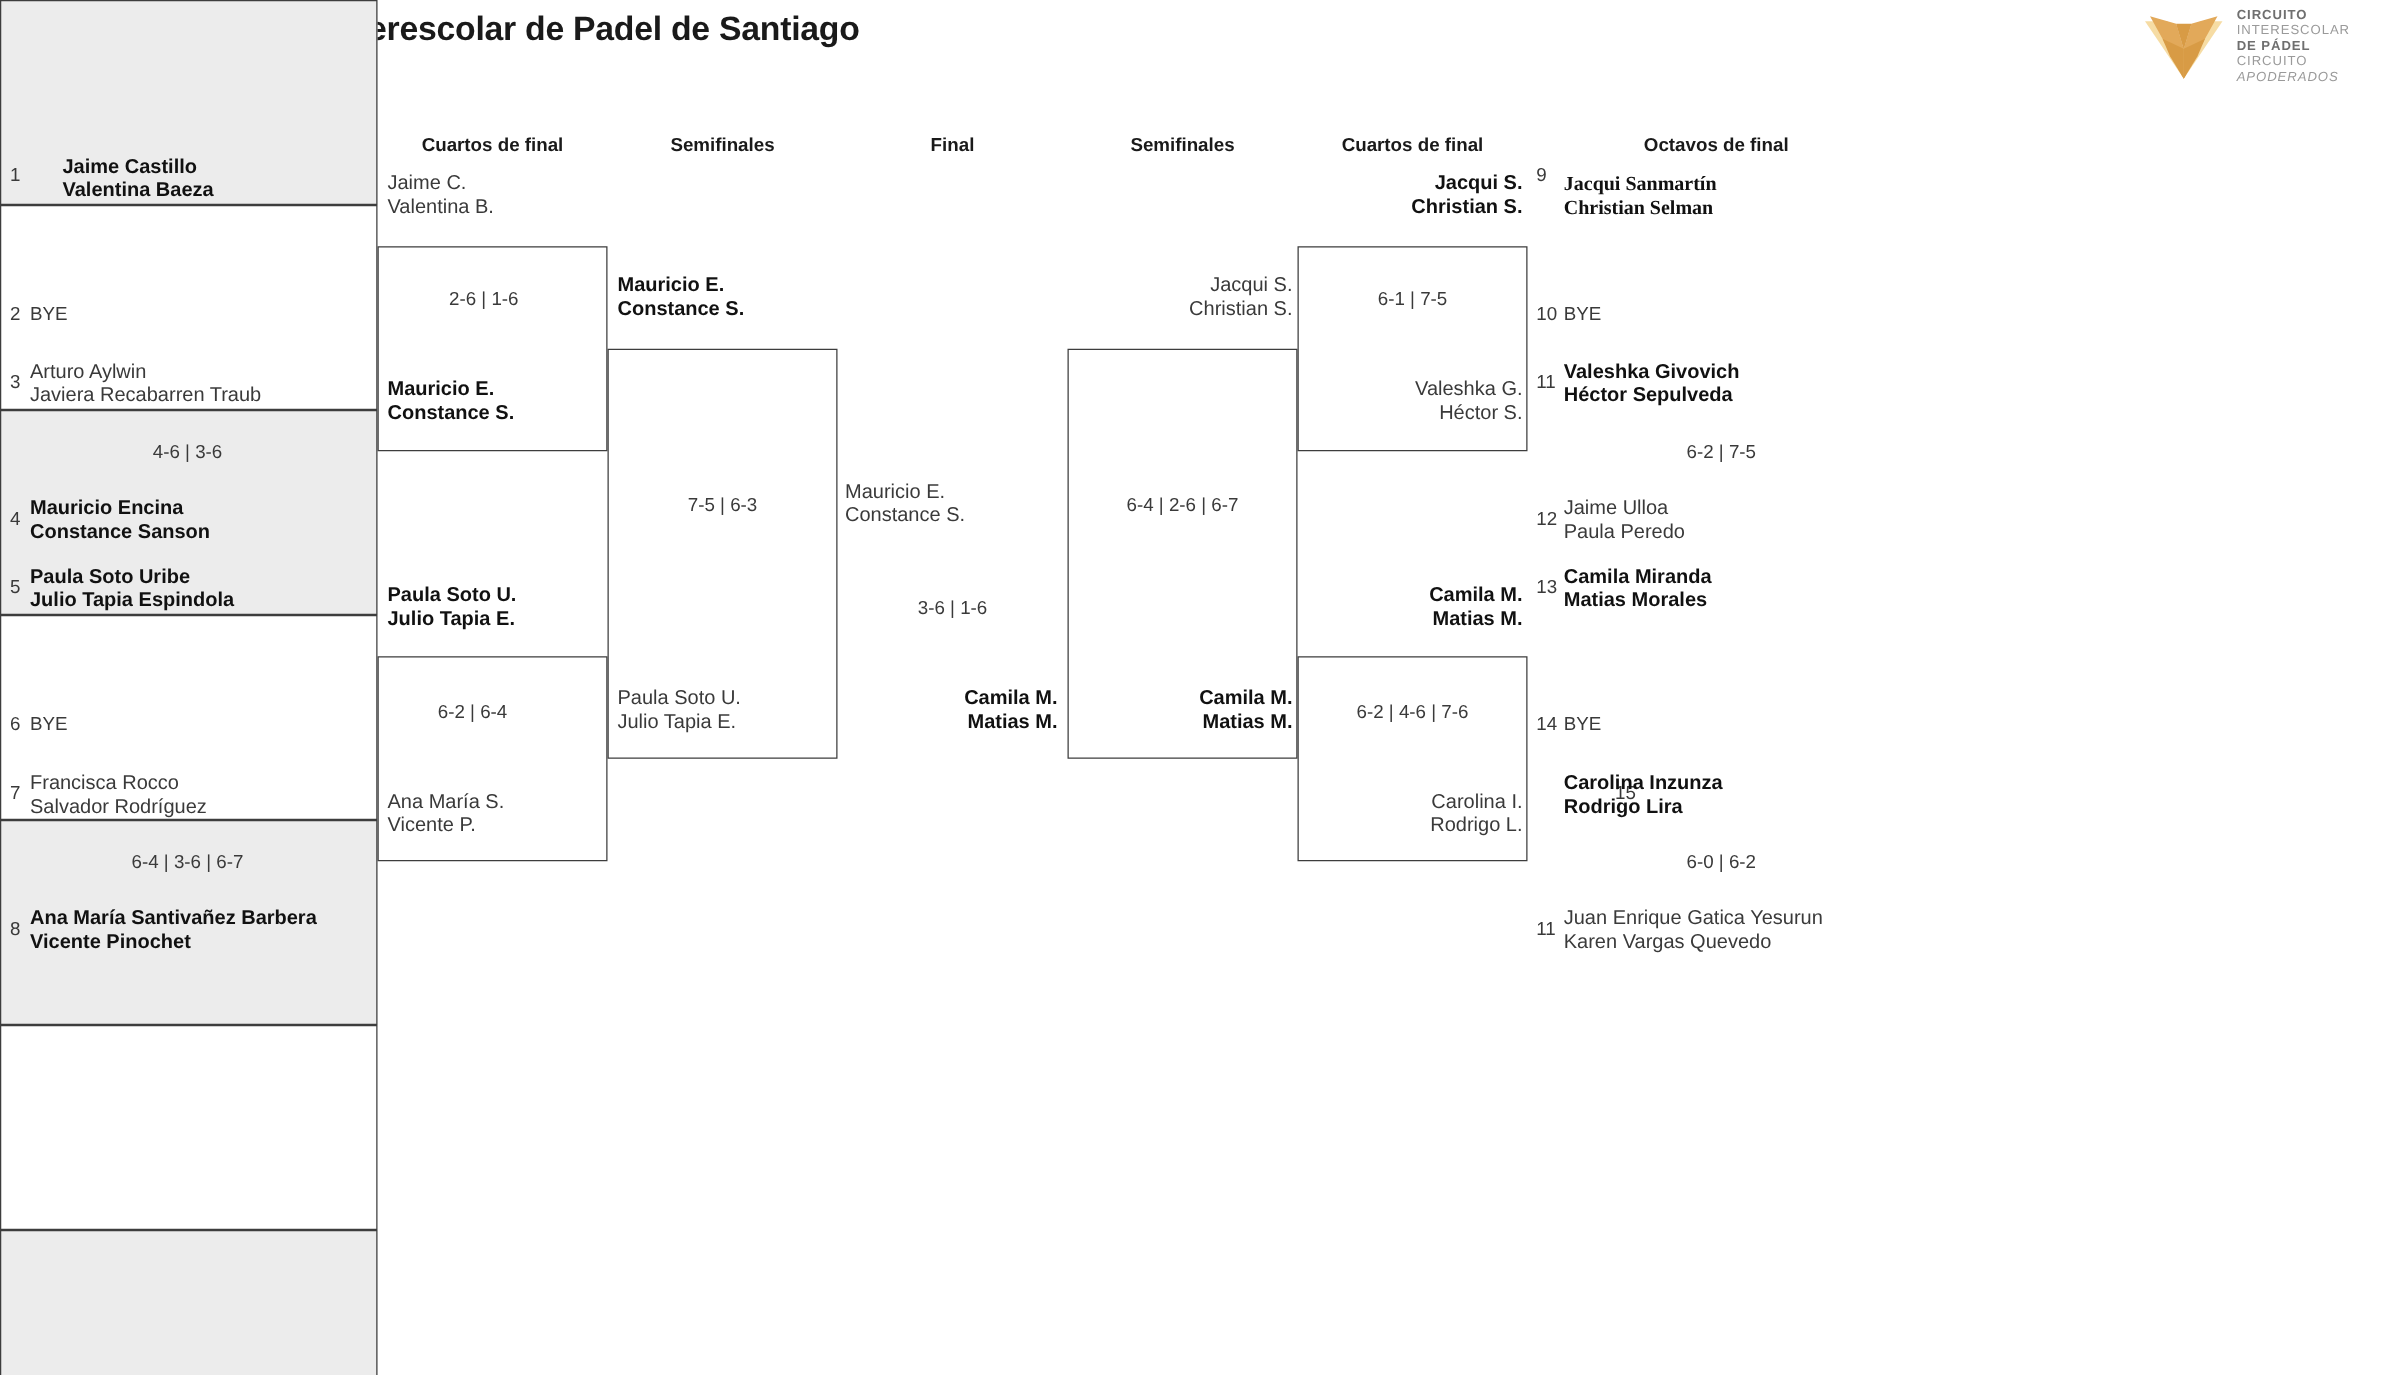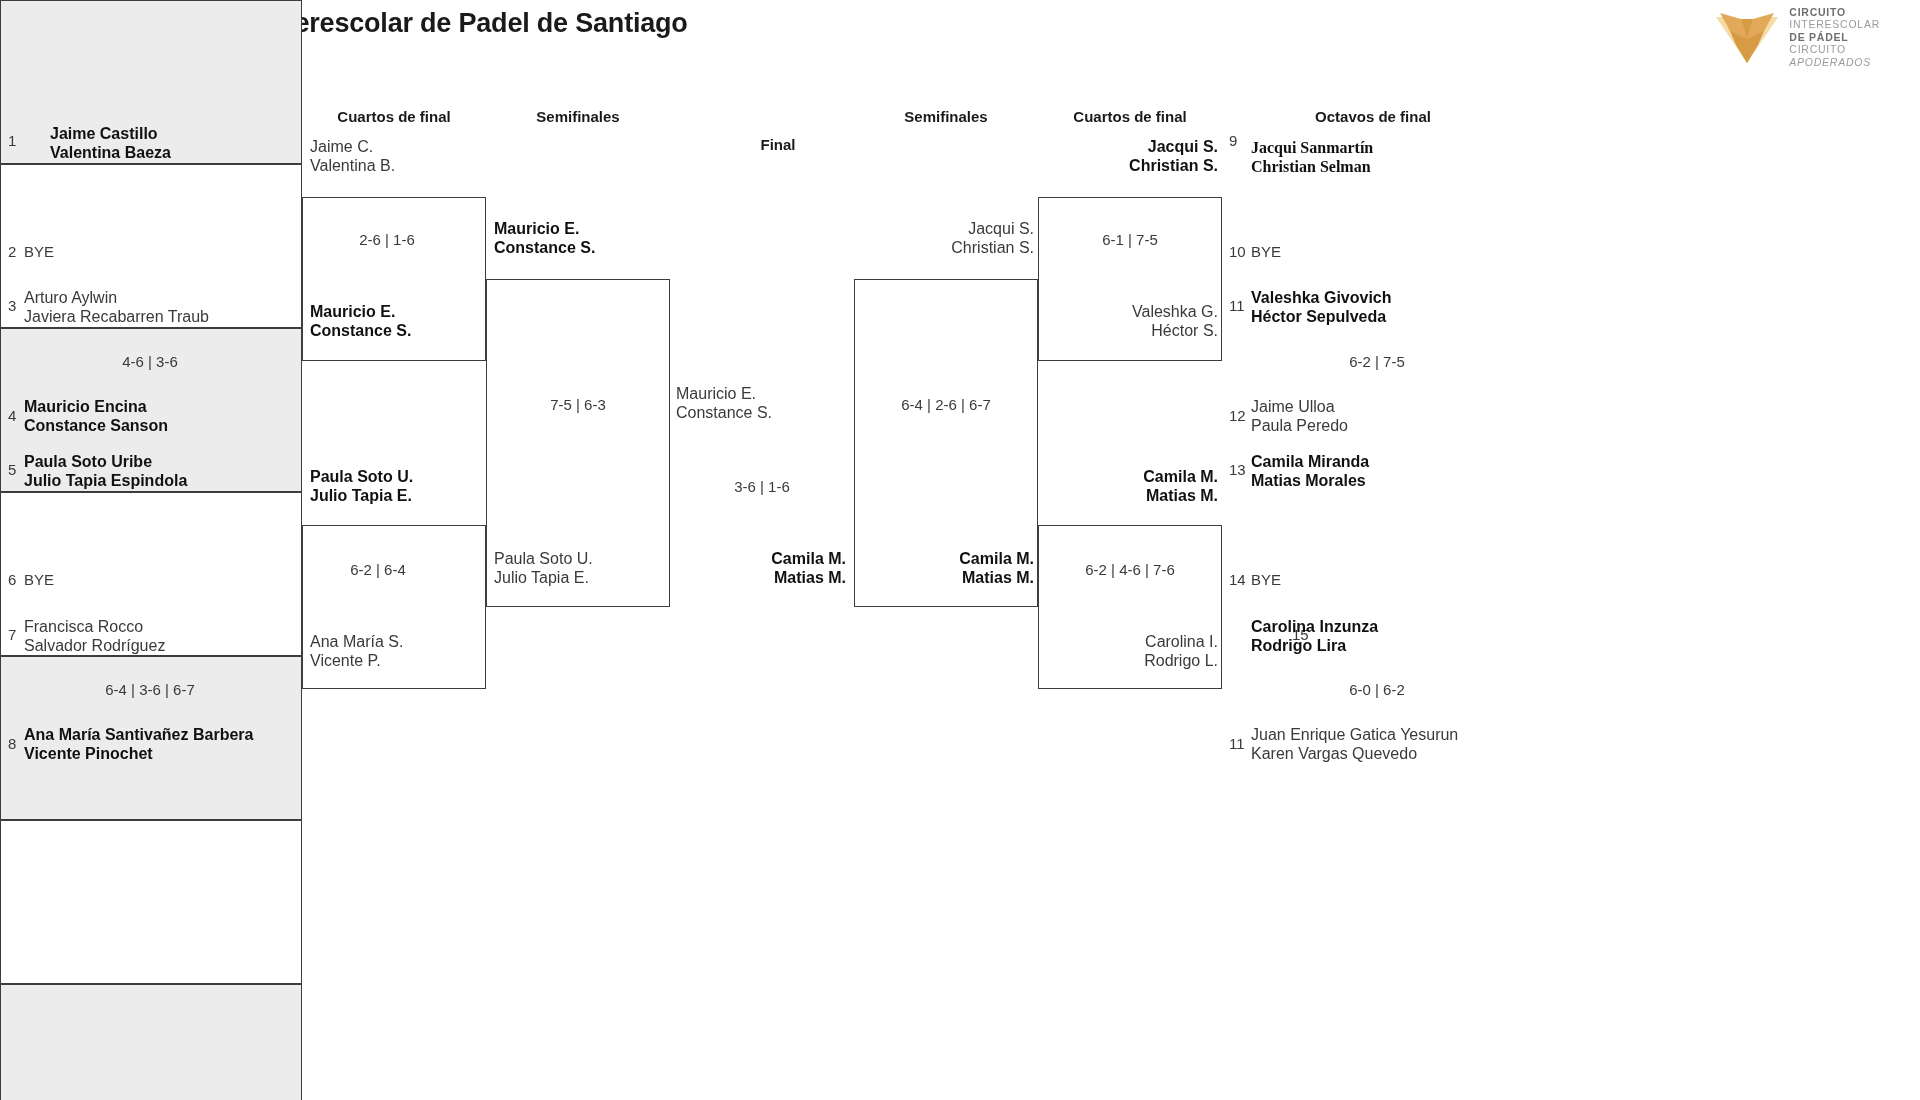--- a/index.html
+++ b/index.html
@@ -71,21 +71,21 @@
       <div class="lg-b">DE PÁDEL</div>
       <div class="lg-n">CIRCUITO</div>
       <div class="lg-i">APODERADOS</div>
     </div>
   </div>
 </div>
 
 <div class="round-hdr" style="left:0px;width:302px;">Octavos de final</div>
 <div class="round-hdr" style="left:302px;width:184px;">Cuartos de final</div>
 <div class="round-hdr" style="left:486px;width:184px;">Semifinales</div>
-<div class="round-hdr" style="left:686px;width:184px;margin-top:28px;">Final</div>
+<div class="round-hdr" style="left:670px;width:184px;">Final</div>
 <div class="round-hdr" style="left:854px;width:184px;">Semifinales</div>
 <div class="round-hdr" style="left:1038px;width:184px;">Cuartos de final</div>
 <div class="round-hdr" style="left:1222px;width:302px;">Octavos de final</div>
 
 <div id="bracket">
 
   <div class="seedbox shade" style="left:0px;top:115px;width:302px;height:164px;"></div>
   <div class="seedbox plain" style="left:0px;top:279px;width:302px;height:164px;"></div>
   <div class="seedbox shade" style="left:0px;top:443px;width:302px;height:164px;"></div>
   <div class="seedbox plain" style="left:0px;top:607px;width:302px;height:164px;"></div>

